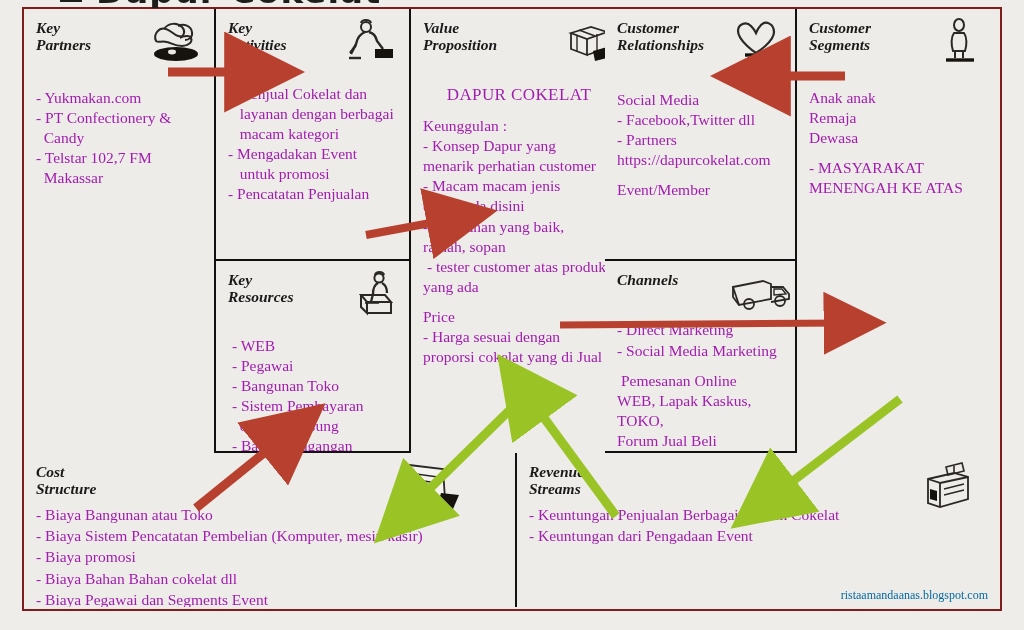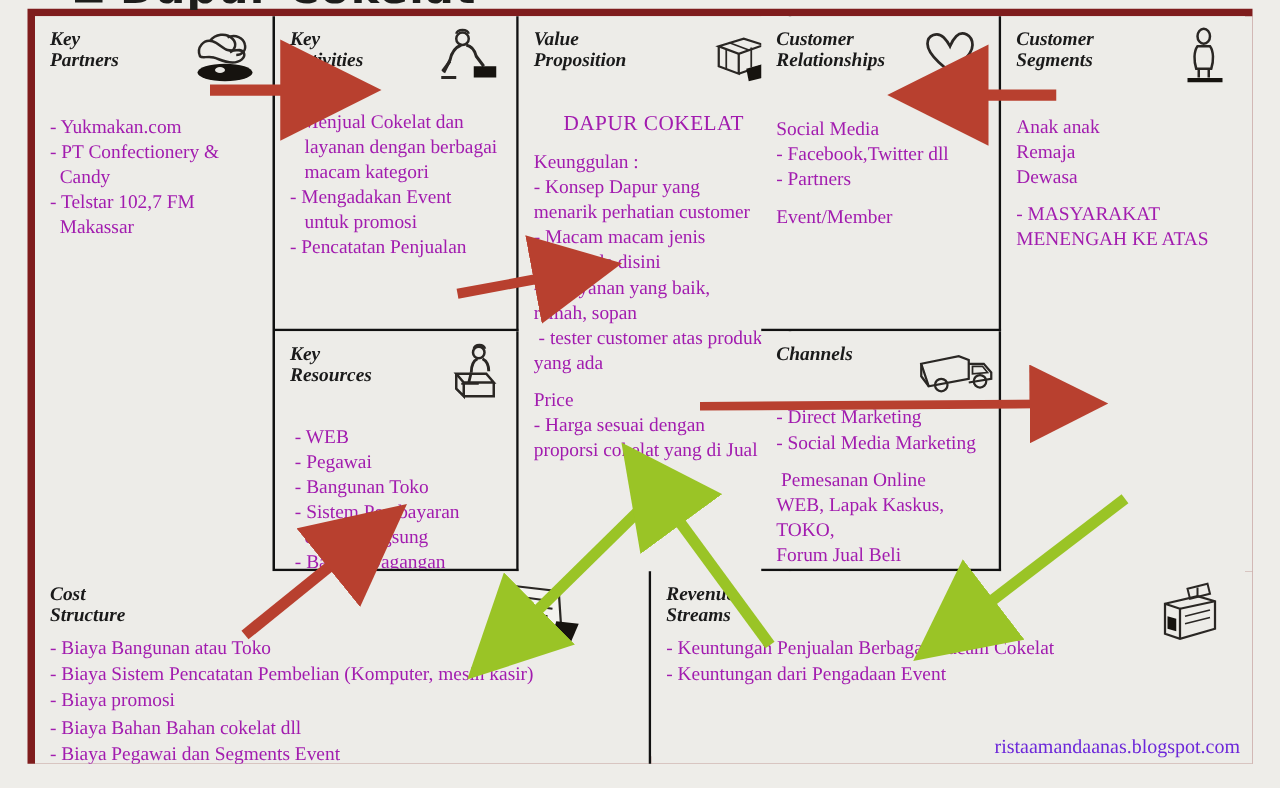--- a/index.html
+++ b/index.html
@@ -39,21 +39,21 @@
     left: 60px; top: 6px;
     width: 22px; height: 22px;
     background: #1d1d1b;
   }
 
   
   .bmc-frame {
     position: absolute;
     left: 22px; top: 7px;
     width: 980px; height: 604px;
-    border: 6px solid #7f1d1d;
+    border: 2px solid #7f1d1d;
     background: #edece8;
     box-sizing: border-box;
   }
 
   .cell {
     position: absolute;
     box-sizing: border-box;
     background: #edece8;
     border-right: 2px solid #111;
     border-bottom: 2px solid #111;
@@ -105,22 +105,22 @@
   #c-cust-seg       { left:773px; top:0;   width:201px; height:444px; }
   #c-cost           { left:0;   top:444px; width:493px; height:154px; }
   #c-revenue        { left:493px; top:444px; width:481px; height:154px; }
 
   
   .watermark {
     position: absolute;
     right: 10px;
     bottom: 4px;
     font-family: "Liberation Serif", serif;
-    font-size: 16px;
-    color: #6d28d9;
+    font-size: 12px;
+    color: #0369a1;
   }
 
   
   #arrow-layer {
     position: absolute;
     left: 0; top: 0;
     width: 1024px; height: 630px;
     pointer-events: none;
     z-index: 5;
   }
@@ -247,20 +247,21 @@
       <div class="cell-icon">
         <svg width="62" height="48" viewBox="0 0 62 48">
           <path d="M31 36 C31 36 13 24 13 14 C13 7 21 4 26 9 C29 12 31 16 31 16 C31 16 33 11 36 8 C41 3 49 7 49 15 C49 25 31 36 31 36 Z" fill="none" stroke="#2a2724" stroke-width="2.2"></path>
           <path d="M20 38 L44 38" stroke="#16130f" stroke-width="3.4"></path>
         </svg>
       </div>
       <div class="cell-body" style="margin-top:36px">
         <span class="ln">Social Media</span>
         <span class="ln">- Facebook,Twitter dll</span>
         <span class="ln">- Partners</span>
+        <span class="ln">https://dapurcokelat.com</span>
         <span class="gap"></span>
         <span class="ln">Event/Member</span>
       </div>
     </div>
 
     <div class="cell" id="c-channels">
       <div class="cell-title">Channels</div>
       <div class="cell-icon">
         <svg width="72" height="48" viewBox="0 0 72 48">
           <path d="M8 18 L38 12 L46 15 L46 30 L14 36 Z" fill="none" stroke="#2a2724" stroke-width="1.8"></path>

